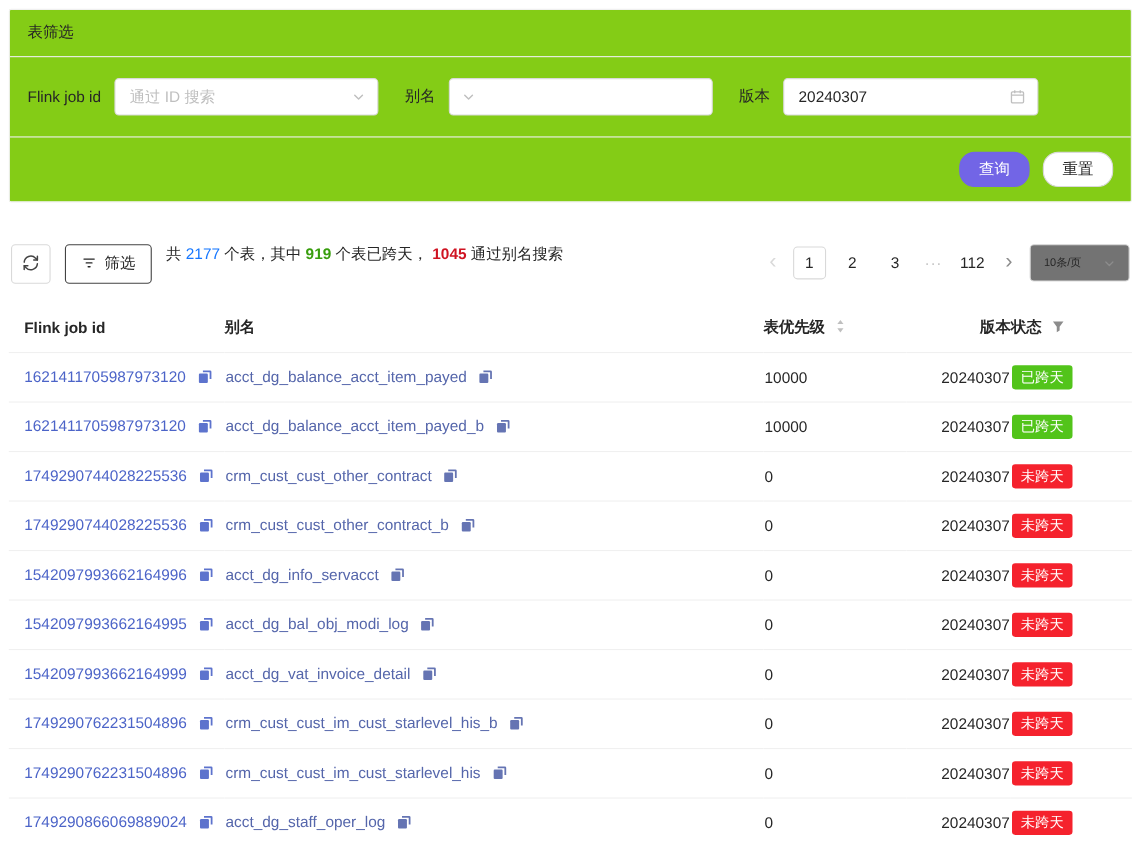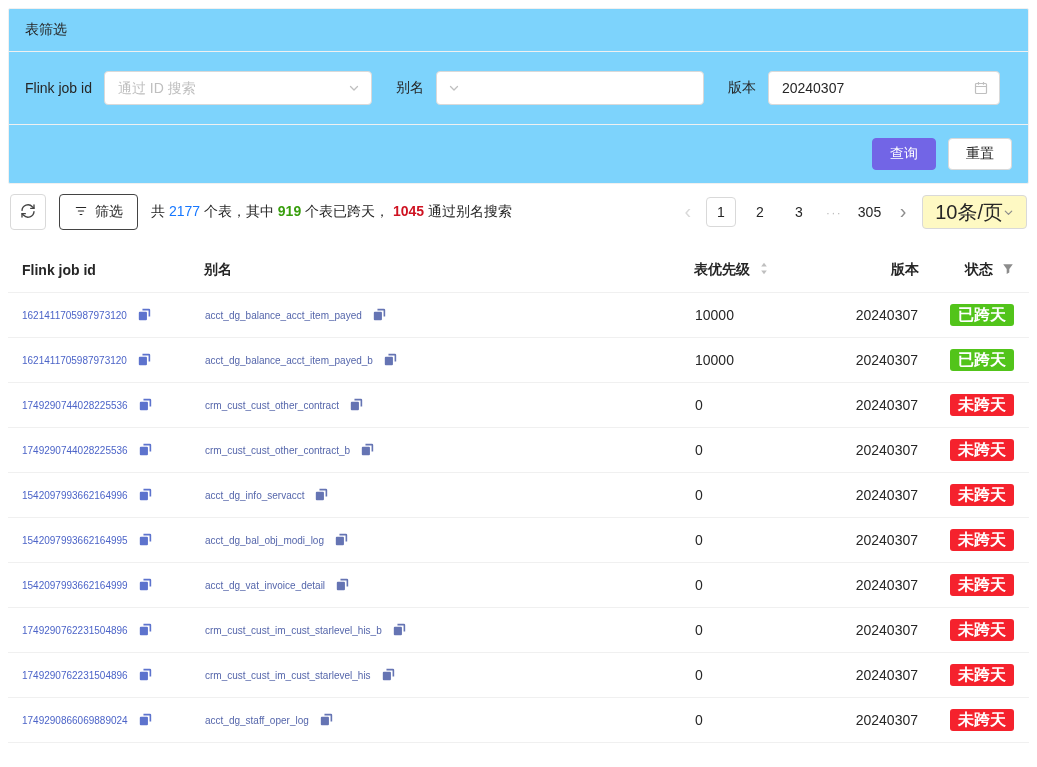--- a/index.html
+++ b/index.html
@@ -10,45 +10,45 @@
   }
   *{box-sizing:border-box}
   html,body{margin:0;padding:0}
   body{
     width:1037px;min-height:767px;background:#fff;color:var(--text);
     font-family:"Liberation Sans","DejaVu Sans",sans-serif;font-size:14px;
   }
   .page{padding:8px 8px 14px}
 
   
-  .card{border:1px solid var(--border);border-radius:2px;background:#7dd3fc}
+  .card{border:1px solid var(--border);border-radius:2px;background:#84cc16}
   .card-header{padding:12px 16px;border-bottom:1px solid var(--border);font-size:14px;color:var(--text)}
   .filter-form{display:flex;align-items:center;padding:19px 16px;gap:24px}
   .form-item{display:flex;align-items:center;gap:12px}
   .form-label{font-size:14px;color:var(--text);white-space:nowrap}
   .control{
     display:flex;align-items:center;gap:6px;height:34px;border:1px solid var(--input-border);
-    border-radius:4px;padding:0 11px;background:#fff;width:268px;cursor:pointer;
+    border-radius:4px;padding:0 11px;background:#fff;width:240px;cursor:pointer;
   }
   .control-input{
     border:none;outline:none;flex:1;min-width:0;font-size:14px;color:var(--text);
     font-family:inherit;background:transparent;cursor:pointer;
   }
   .control-input::placeholder{color:var(--muted)}
   .date-control{width:232px}
   .icon-suffix{display:flex;align-items:center;color:var(--muted);flex:0 0 auto}
   .filter-actions{display:flex;justify-content:flex-end;gap:12px;padding:13px 16px;border-top:1px solid var(--border)}
   .btn{
-    height:32px;padding:0 17px;border-radius:4px;border:1px solid var(--input-border);
+    height:32px;padding:0 17px;border-radius:14px;border:1px solid var(--input-border);
     background:#fff;font-size:14px;color:var(--text);cursor:pointer;font-family:inherit;
   }
   .btn.primary{background:var(--primary);border-color:var(--primary);color:#fff}
 
   
-  .toolbar{display:flex;align-items:center;gap:13px;margin-top:10px;padding:0 2px}
+  .toolbar{display:flex;align-items:flex-start;gap:13px;margin-top:38px;padding:0 2px}
   .icon-btn{
     width:36px;height:36px;border:1px solid var(--input-border);border-radius:4px;background:#fff;
     display:flex;align-items:center;justify-content:center;cursor:pointer;color:#434343;
   }
   .filter-toggle{
     display:flex;align-items:center;gap:7px;height:36px;padding:0 14px;border:1px solid #434343;
     border-radius:4px;background:#fff;font-size:14px;color:var(--text);cursor:pointer;font-family:inherit;
   }
   .summary{font-size:14px;color:var(--text);white-space:nowrap}
   .sum-default{color:var(--text)}
@@ -61,46 +61,46 @@
   .pagination{display:flex;align-items:center;gap:9px}
   .pg-item{
     min-width:30px;height:30px;display:flex;align-items:center;justify-content:center;
     border-radius:4px;cursor:pointer;font-size:14px;color:var(--text);padding:0 4px;
   }
   .pg-item.active{border:1px solid var(--input-border)}
   .pg-ellipsis{color:var(--muted);min-width:22px;text-align:center;font-size:13px;letter-spacing:1px}
   .pg-arrow{color:#8c8c8c;font-size:20px;line-height:1;cursor:pointer;min-width:18px;text-align:center;padding-bottom:3px}
   .pg-arrow.disabled{color:#d9d9d9;cursor:default}
   .page-size{
-    display:flex;align-items:center;gap:0;height:34px;border:1px solid var(--input-border);
-    border-radius:4px;padding:0 12px;background:#fef9c3;font-size:20px;cursor:pointer;white-space:nowrap;
+    display:flex;align-items:center;gap:20px;height:34px;border:1px solid var(--input-border);
+    border-radius:4px;padding:0 12px;background:#737373;font-size:10px;cursor:pointer;white-space:nowrap;
   }
 
   
   table{width:100%;border-collapse:collapse;margin-top:20px;table-layout:fixed}
   th{
     font-weight:700;font-size:14px;color:var(--text);text-align:left;
     padding:11px 0 13px;border-bottom:1px solid var(--border);white-space:nowrap;
   }
   .th-jobid,.col-jobid{padding-left:14px}
   .th-priority,.col-priority{text-align:left}
   .th-version,.col-version{text-align:right}
-  .th-status,.col-status{text-align:right;padding-right:15px}
+  .th-status,.col-status{text-align:left;padding-right:15px}
   tbody td{
     border-bottom:1px solid var(--border);height:45px;font-size:14px;color:var(--text);
     white-space:nowrap;overflow:hidden;text-overflow:ellipsis;
   }
-  .link{font-size:10px;cursor:pointer;color:var(--link)}
+  .link{font-size:14px;cursor:pointer;color:var(--link)}
   .alias{color:var(--alias-link)}
   .copy-icon{margin-left:7px;cursor:pointer;vertical-align:-2px;display:inline-block;opacity:.9}
   .col-jobid .copy-icon{color:var(--link)}
   .col-alias .copy-icon{color:var(--alias-link)}
   .hdr-icon{margin-left:5px;vertical-align:-1px;display:inline-block}
   .badge{
-    display:inline-block;padding:2px 8px;border-radius:3px;color:#fff;font-size:16px;line-height:18px;font-weight:bold;
+    display:inline-block;padding:2px 8px;border-radius:3px;color:#fff;font-size:13px;line-height:18px;
   }
   .badge.success{background:var(--success)}
   .badge.danger{background:var(--danger)}
 </style>
 </head>
 <body>
 
 <div class="page">
 
   <div class="card">
@@ -175,21 +175,21 @@
 
     <span class="summary"><span class="sum-default">共 </span><span class="sum-blue">2177</span><span class="sum-default"> 个表，其中 </span><span class="sum-green">919</span><span class="sum-default"> 个表已跨天， </span><span class="sum-red">1045</span><span class="sum-default"> 通过别名搜索</span></span>
 
     <div class="right-group">
       <div class="pagination">
           <span class="pg-arrow disabled">‹</span>
           <span class="pg-item active">1</span>
           <span class="pg-item">2</span>
           <span class="pg-item">3</span>
           <span class="pg-ellipsis">···</span>
-          <span class="pg-item">305</span>
+          <span class="pg-item">112</span>
           <span class="pg-arrow">›</span>
         </div>
       <div class="page-size">
         <span>10条/页</span>
         <span class="icon-suffix">
           <svg width="11" height="11" viewBox="0 0 12 12">
               <path d="M2.5 4.5L6 8l3.5-3.5" fill="none" stroke="#8c8c8c" stroke-width="1.3" stroke-linecap="round" stroke-linejoin="round"></path>
             </svg>
         </span>
       </div>

